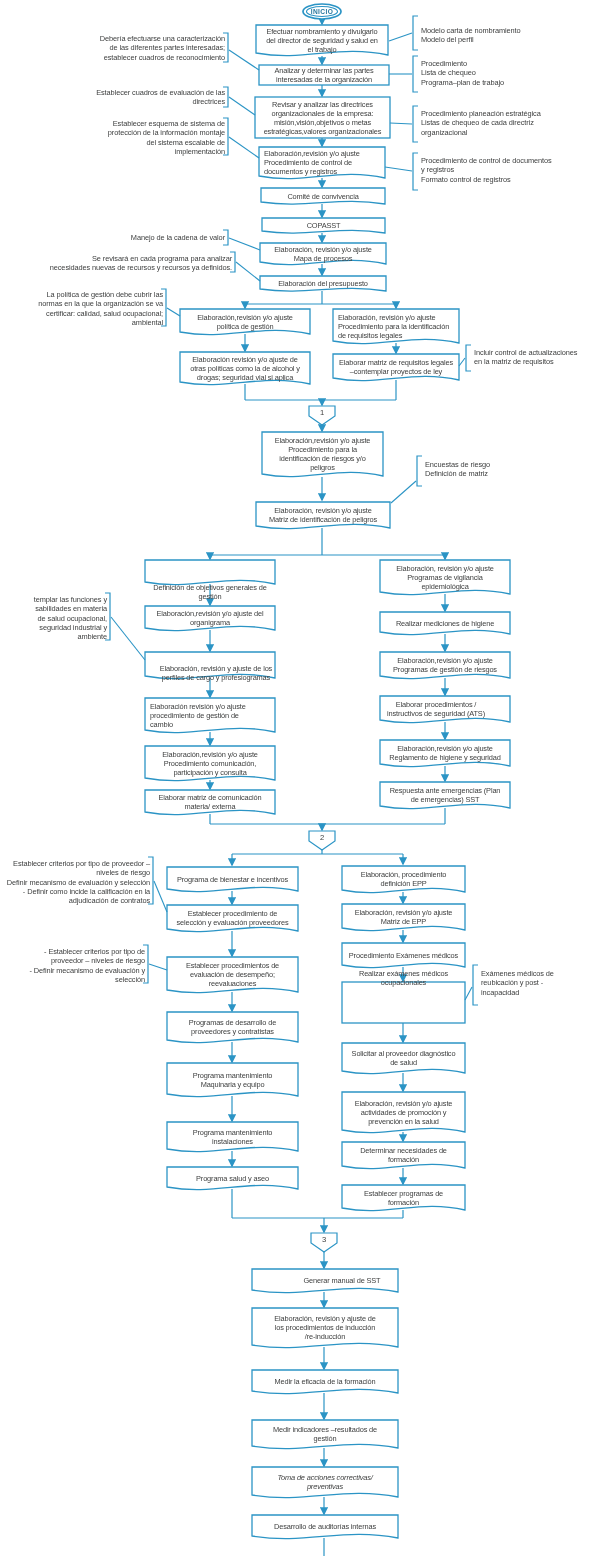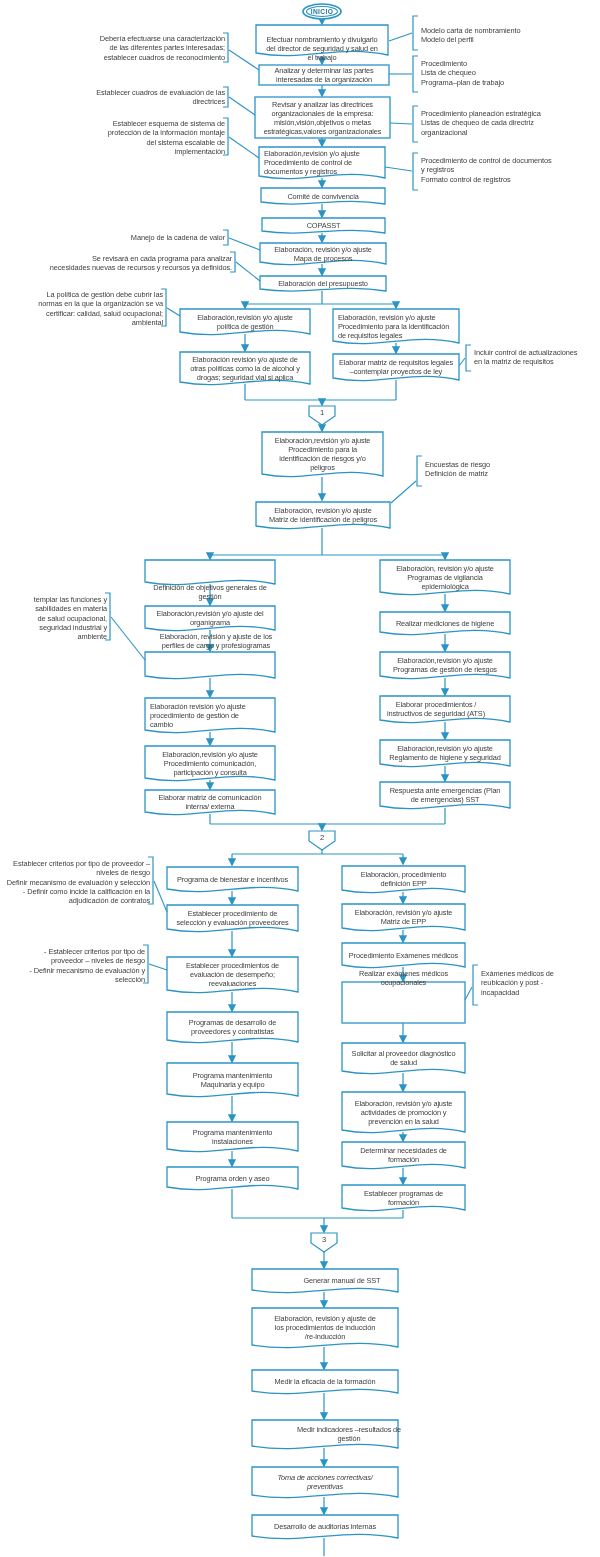--- a/index.html
+++ b/index.html
@@ -185,21 +185,21 @@
         <path d="M471,345 L466,345 L466,371 L471,371" fill="none" stroke="#2b94c5" stroke-width="1.2"></path>
         <line x1="459" y1="366" x2="465" y2="358" stroke="#2b94c5" stroke-width="1.1"></line>
         <path d="M422,456 L417,456 L417,486 L422,486" fill="none" stroke="#2b94c5" stroke-width="1.2"></path>
         <line x1="416" y1="481" x2="391" y2="503" stroke="#2b94c5" stroke-width="1.1"></line>
         <path d="M478,965 L473,965 L473,1005 L478,1005" fill="none" stroke="#2b94c5" stroke-width="1.2"></path>
         <line x1="465" y1="1000" x2="472" y2="987" stroke="#2b94c5" stroke-width="1.1"></line>
       </g>
   </svg>
   <div id="labels">
       <div class="node-text start-label" style="left: 303px; top: 4px; width: 38px; height: 15px;">INICIO</div>
-      <div class="node-text" style="left: 256px; top: 25px; width: 132px; height: 30px; margin-top: 8px;">Efectuar nombramiento y divulgarlo
+      <div class="node-text" style="left: 256px; top: 25px; width: 132px; height: 30px;">Efectuar nombramiento y divulgarlo
 del director de seguridad y salud en
 el trabajo</div>
       <div class="node-text" style="left: 259px; top: 65px; width: 130px; height: 20px;">Analizar y determinar las partes
 interesadas de la organización</div>
       <div class="node-text" style="left: 255px; top: 97px; width: 135px; height: 41px;">Revisar y analizar las directrices
 organizacionales de la empresa:
 misión,visión,objetivos o metas
 estratégicas,valores organizacionales</div>
       <div class="node-text left" style="left: 259px; top: 147px; width: 126px; height: 31px;">Elaboración,revisión y/o ajuste
 Procedimiento de control de
@@ -227,36 +227,36 @@
       <div class="node-text" style="left: 256px; top: 502px; width: 134px; height: 26px;">Elaboración, revisión y/o ajuste
 Matriz de identificación de peligros</div>
       <div class="node-text" style="left: 145px; top: 560px; width: 130px; height: 24px; margin-top: 20px;">Definición de objetivos generales de
 gestión</div>
       <div class="node-text" style="left: 380px; top: 560px; width: 130px; height: 34px;">Elaboración, revisión y/o ajuste
 Programas de vigilancia
 epidemiológica</div>
       <div class="node-text" style="left: 145px; top: 606px; width: 130px; height: 24px;">Elaboración,revisión y/o ajuste del
 organigrama</div>
       <div class="node-text" style="left: 380px; top: 612px; width: 130px; height: 22px;">Realizar mediciones de higiene</div>
-      <div class="node-text" style="left: 145px; top: 628px; width: 142px; height: 26px;">Elaboración, revisión y ajuste de los
+      <div class="node-text" style="left: 145px; top: 660px; width: 142px; height: 26px;">Elaboración, revisión y ajuste de los
 perfiles de cargo y profesiogramas</div>
       <div class="node-text" style="left: 380px; top: 652px; width: 130px; height: 26px;">Elaboración,revisión y/o ajuste
 Programas de gestión de riesgos</div>
       <div class="node-text left" style="left: 145px; top: 698px; width: 130px; height: 34px;">Elaboración revisión y/o ajuste
 procedimiento de gestión de
 cambio</div>
       <div class="node-text" style="left: 380px; top: 696px; width: 112px; height: 26px;">Elaborar procedimientos /
 instructivos de seguridad (ATS)</div>
       <div class="node-text" style="left: 145px; top: 746px; width: 130px; height: 34px;">Elaboración,revisión y/o ajuste
 Procedimiento comunicación,
 participación y consulta</div>
       <div class="node-text" style="left: 380px; top: 740px; width: 130px; height: 26px;">Elaboración,revisión y/o ajuste
 Reglamento de higiene y seguridad</div>
       <div class="node-text" style="left: 145px; top: 790px; width: 130px; height: 24px;">Elaborar matriz de comunicación
-interna/ externa</div>
+materia/ externa</div>
       <div class="node-text" style="left: 380px; top: 782px; width: 130px; height: 26px;">Respuesta ante emergencias (Plan
 de emergencias) SST</div>
       <div class="node-text connector-label" style="left: 309px; top: 831px; width: 26px; height: 13.3px;">2</div>
       <div class="node-text" style="left: 167px; top: 867px; width: 131px; height: 24px;">Programa de bienestar e incentivos</div>
       <div class="node-text" style="left: 342px; top: 866px; width: 123px; height: 26px;">Elaboración, procedimiento
 definición EPP</div>
       <div class="node-text" style="left: 167px; top: 905px; width: 131px; height: 26px;">Establecer procedimiento de
 selección y evaluación proveedores</div>
       <div class="node-text" style="left: 342px; top: 904px; width: 123px; height: 26px;">Elaboración, revisión y/o ajuste
 Matriz de EPP</div>
@@ -272,30 +272,30 @@
 de salud</div>
       <div class="node-text" style="left: 167px; top: 1063px; width: 131px; height: 33px;">Programa mantenimiento
 Maquinaria y equipo</div>
       <div class="node-text" style="left: 342px; top: 1092px; width: 123px; height: 40px;">Elaboración, revisión y/o ajuste
 actividades de promoción y
 prevención en la salud</div>
       <div class="node-text" style="left: 167px; top: 1122px; width: 131px; height: 29px;">Programa mantenimiento
 instalaciones</div>
       <div class="node-text" style="left: 342px; top: 1142px; width: 123px; height: 26px;">Determinar necesidades de
 formación</div>
-      <div class="node-text" style="left: 167px; top: 1167px; width: 131px; height: 22px;">Programa orden y aseo</div>
+      <div class="node-text" style="left: 167px; top: 1167px; width: 131px; height: 22px;">Programa salud y aseo</div>
       <div class="node-text" style="left: 342px; top: 1185px; width: 123px; height: 25px;">Establecer programas de
 formación</div>
       <div class="node-text connector-label" style="left: 311px; top: 1233px; width: 26px; height: 13.3px;">3</div>
       <div class="node-text" style="left: 252px; top: 1269px; width: 146px; height: 23px; margin-left: 17px;">Generar manual de SST</div>
       <div class="node-text" style="left: 252px; top: 1308px; width: 146px; height: 39px;">Elaboración, revisión y ajuste de
 los procedimientos de inducción
 /re-inducción</div>
       <div class="node-text" style="left: 252px; top: 1370px; width: 146px; height: 23px; text-align: right;">Medir la eficacia de la formación</div>
-      <div class="node-text" style="left: 252px; top: 1420px; width: 146px; height: 28px; margin-left: 24px;">Medir indicadores –resultados de
+      <div class="node-text" style="left: 252px; top: 1420px; width: 146px; height: 28px;">Medir indicadores –resultados de
 gestión</div>
       <div class="node-text" style="left: 252px; top: 1467px; width: 146px; height: 30px; font-style: italic;">Toma de acciones correctivas/
 preventivas</div>
       <div class="node-text" style="left: 252px; top: 1515px; width: 146px; height: 23px;">Desarrollo de auditorías internas</div>
       <div class="note left" style="left: 25px; top: 34px; width: 200px;">Debería efectuarse una caracterización
 de las diferentes partes interesadas;
 establecer cuadros de reconocimiento</div>
       <div class="note left" style="left: 25px; top: 88px; width: 200px;">Establecer cuadros de evaluación de las
 directrices</div>
       <div class="note left" style="left: 25px; top: 119px; width: 200px;">Establecer esquema de sistema de

